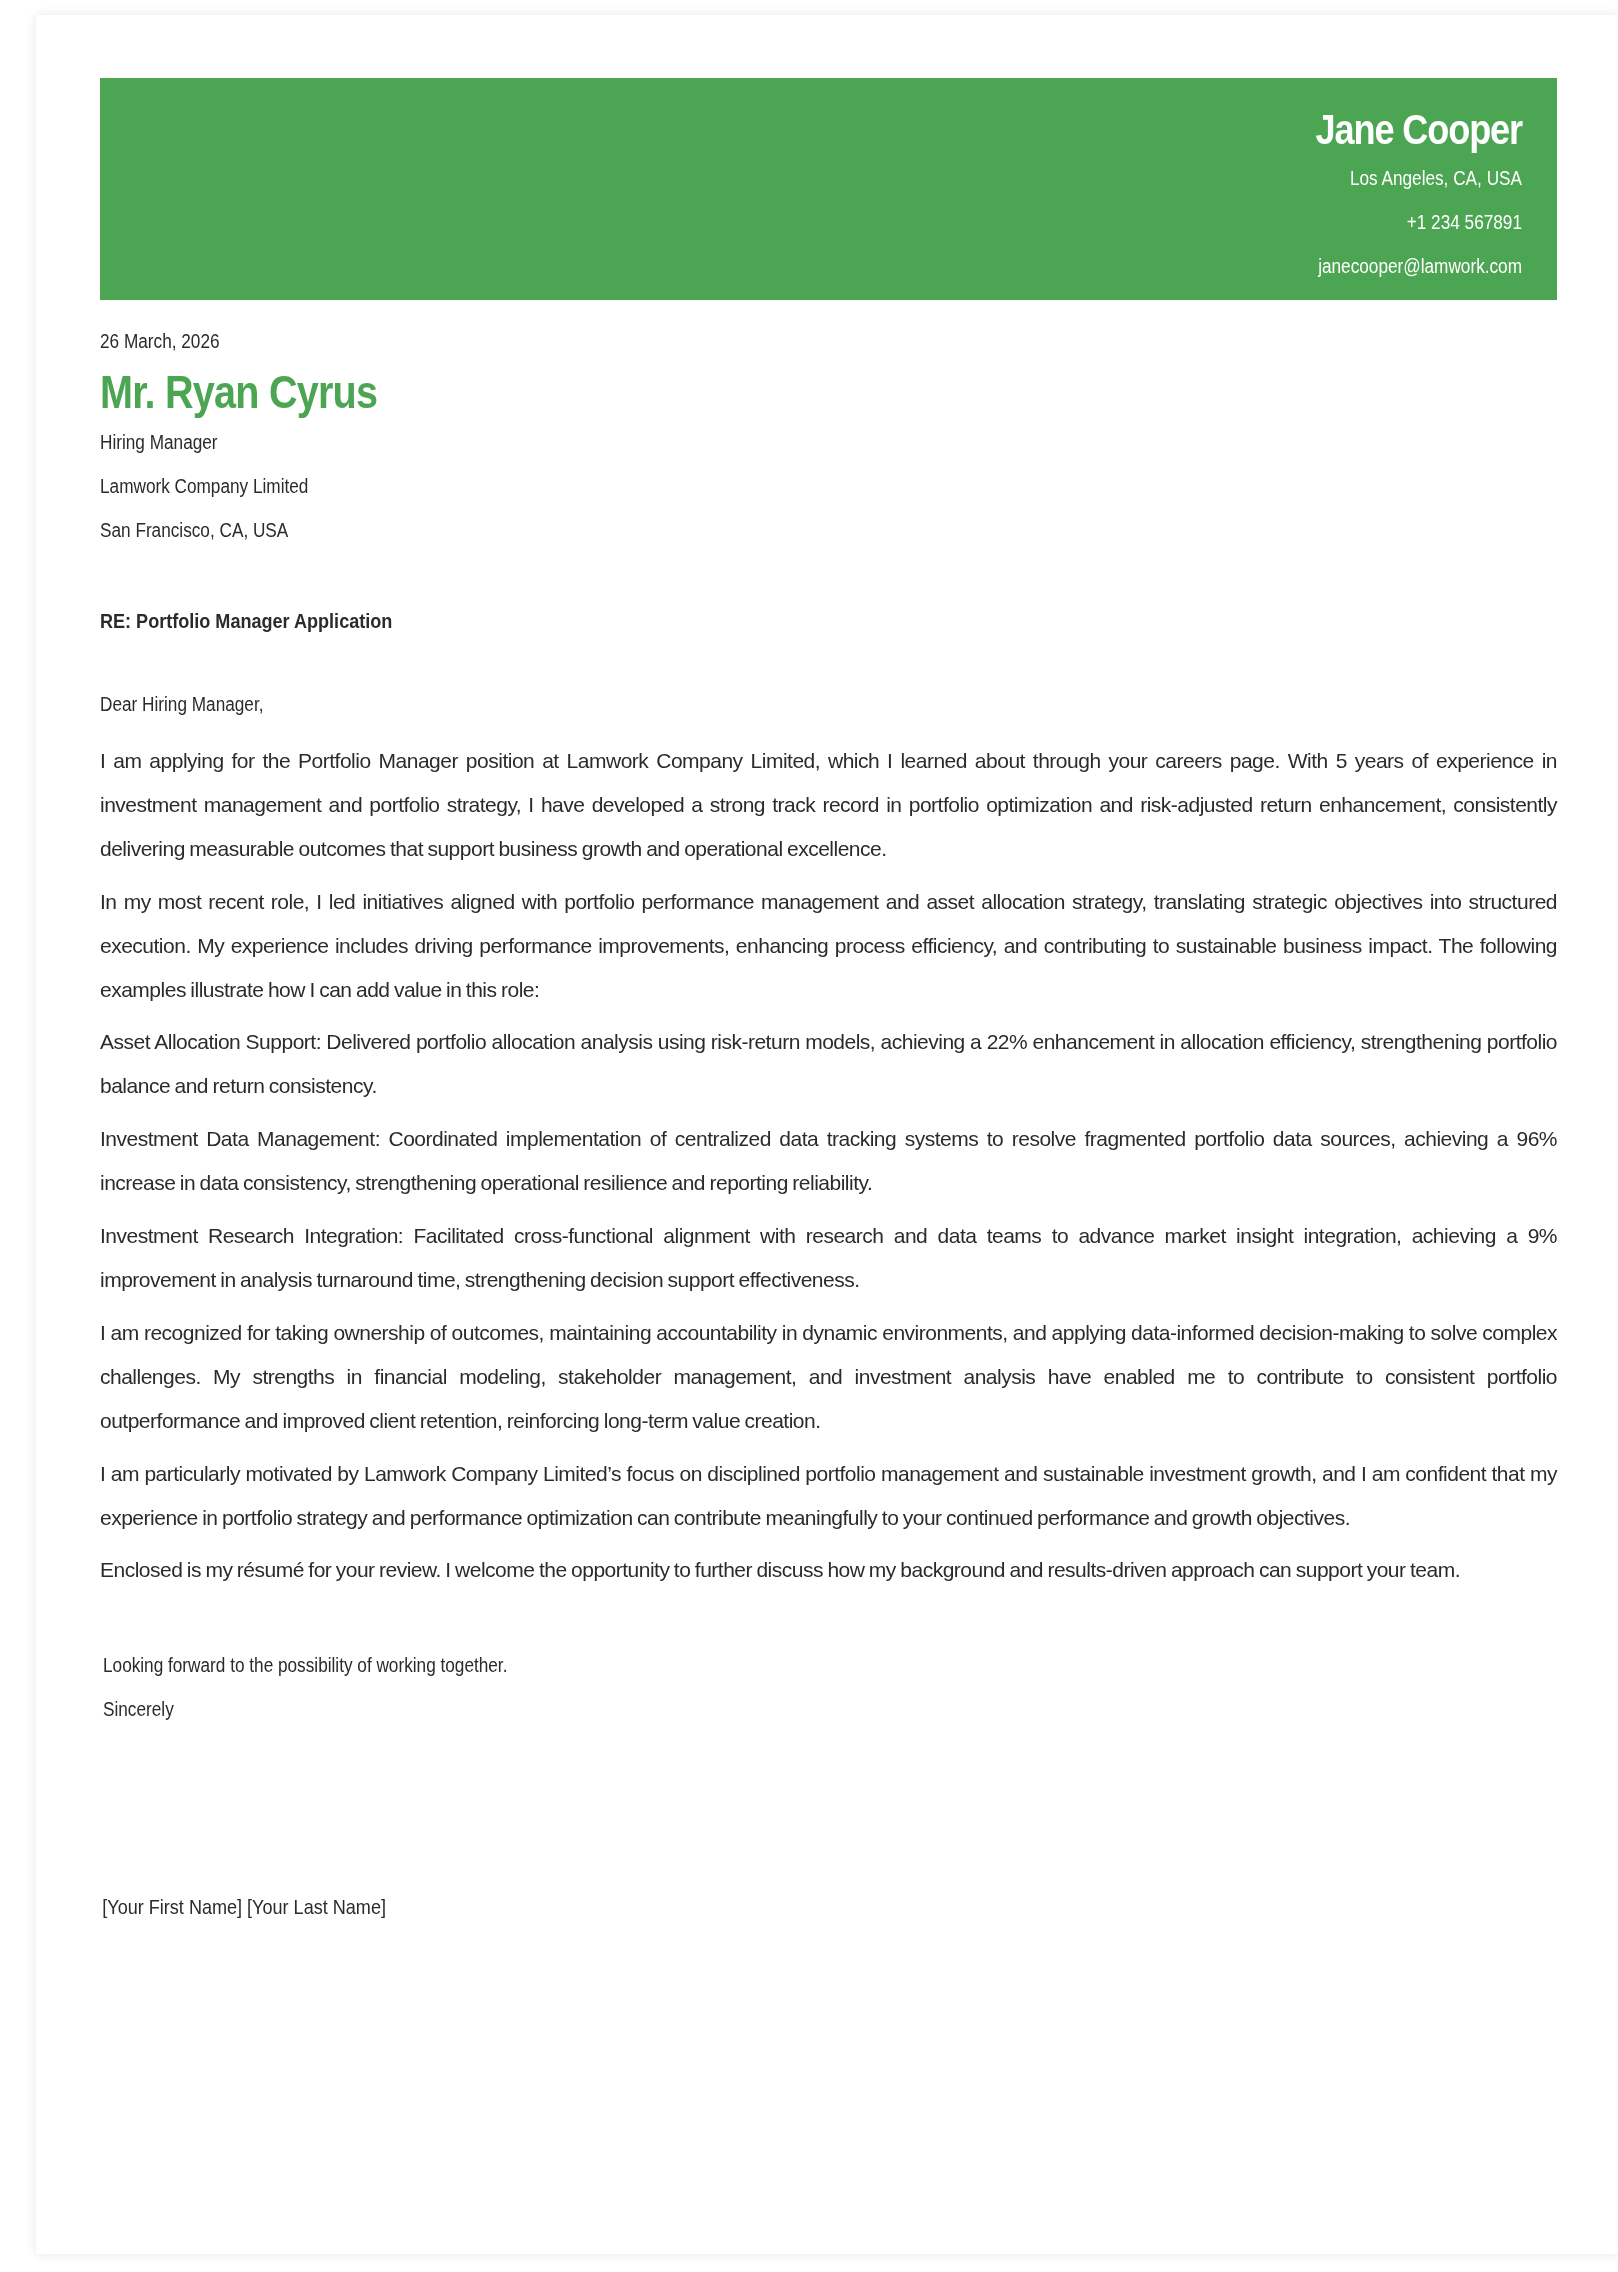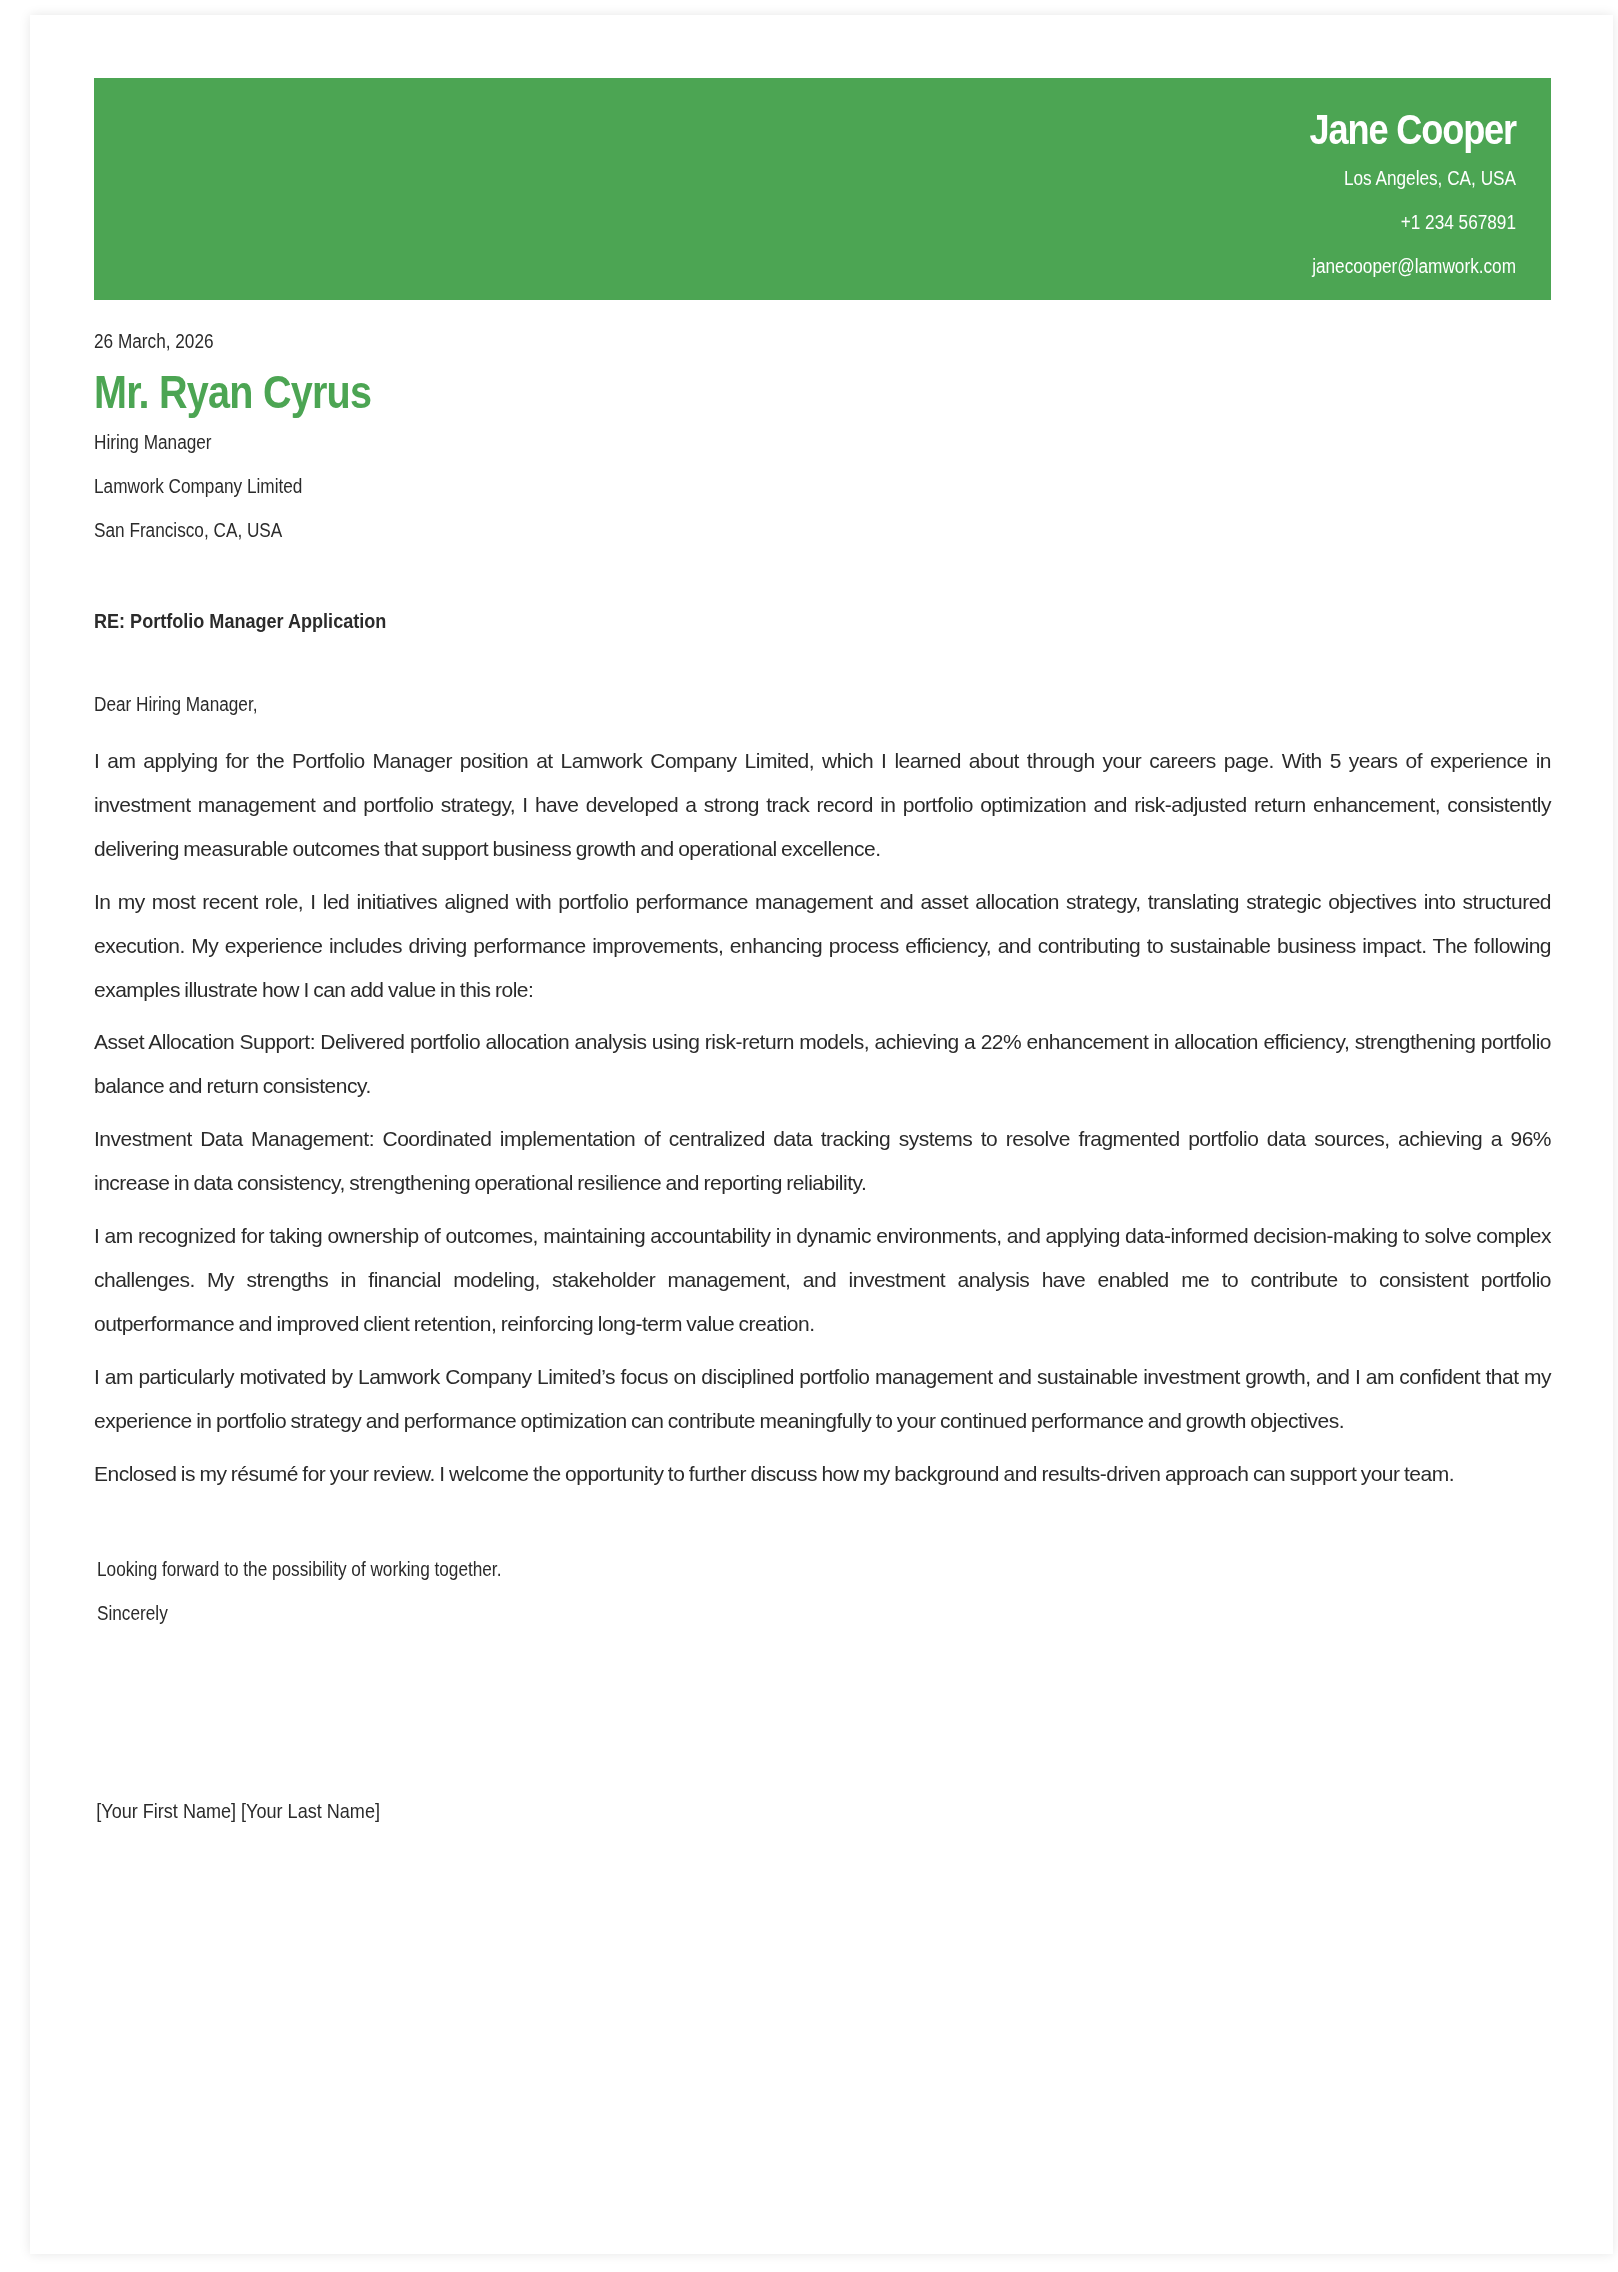--- a/index.html
+++ b/index.html
@@ -10,21 +10,21 @@
   body {
     width: 1618px;
     height: 2273px;
     position: relative;
     overflow: hidden;
     font-family: "Liberation Sans", "DejaVu Sans", sans-serif;
     color: #2b2b2b;
   }
   .page {
     position: absolute;
-    left: 30px;
+    left: 36px;
     top: 15px;
     width: 1583px;
     height: 2239px;
     background: #ffffff;
     box-shadow: 0 0 10.6px rgba(0,0,0,0.10);
   }
   .content {
     position: absolute;
     left: 64px;
     top: 63px;
@@ -133,20 +133,21 @@
 
     <div class="subject cond">RE: Portfolio Manager Application</div>
 
     <div class="salutation cond">Dear Hiring Manager,</div>
 
     <div class="body">
       <p class="para first">I am applying for the Portfolio Manager position at Lamwork Company Limited, which I learned about through your careers page. With 5 years of experience in investment management and portfolio strategy, I have developed a strong track record in portfolio optimization and risk-adjusted return enhancement, consistently delivering measurable outcomes that support business growth and operational excellence.</p>
       <p class="para">In my most recent role, I led initiatives aligned with portfolio performance management and asset allocation strategy, translating strategic objectives into structured execution. My experience includes driving performance improvements, enhancing process efficiency, and contributing to sustainable business impact. The following examples illustrate how I can add value in this role:</p>
       <p class="para">Asset Allocation Support: Delivered portfolio allocation analysis using risk-return models, achieving a 22% enhancement in allocation efficiency, strengthening portfolio balance and return consistency.</p>
       <p class="para">Investment Data Management: Coordinated implementation of centralized data tracking systems to resolve fragmented portfolio data sources, achieving a 96% increase in data consistency, strengthening operational resilience and reporting reliability.</p>
+      <p class="para">Investment Research Integration: Facilitated cross-functional alignment with research and data teams to advance market insight integration, achieving a 9% improvement in analysis turnaround time, strengthening decision support effectiveness.</p>
       <p class="para">I am recognized for taking ownership of outcomes, maintaining accountability in dynamic environments, and applying data-informed decision-making to solve complex challenges. My strengths in financial modeling, stakeholder management, and investment analysis have enabled me to contribute to consistent portfolio outperformance and improved client retention, reinforcing long-term value creation.</p>
       <p class="para">I am particularly motivated by Lamwork Company Limited’s focus on disciplined portfolio management and sustainable investment growth, and I am confident that my experience in portfolio strategy and performance optimization can contribute meaningfully to your continued performance and growth objectives.</p>
       <p class="para">Enclosed is my résumé for your review. I welcome the opportunity to further discuss how my background and results-driven approach can support your team.</p>
     </div>
 
     <div class="closing">
       <div class="closing-line cond">Looking forward to the possibility of working together.</div>
       <div class="closing-line cond">Sincerely</div>
     </div>
 

